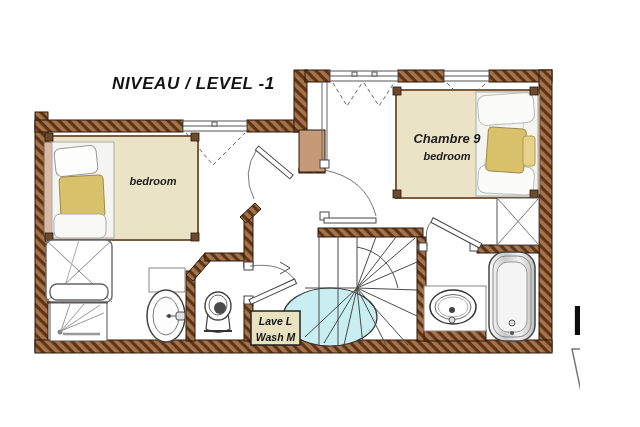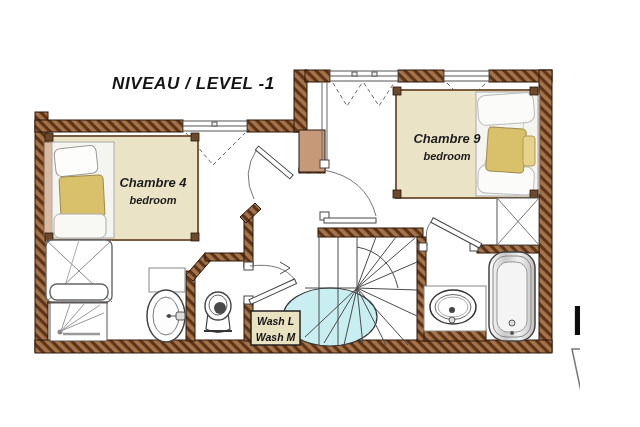--- a/index.html
+++ b/index.html
@@ -241,28 +241,27 @@
     </g>
 
     <rect x="251" y="311" width="49" height="34" fill="#e9e2c0" stroke="#222" stroke-width="1.5"></rect>
 
     <polygon points="572,349 602,349 587,420" fill="#ffffff" stroke="#777" stroke-width="1.5"></polygon>
   </svg>
 
   <div class="txt plan-title">NIVEAU / LEVEL -1</div>
 
   <div class="txt room-label c4">
-    <div>Chambre 4</div>
     <div class="sub">bedroom</div>
   </div>
 
   <div class="txt room-label c3">
     <div>Chambre 9</div>
     <div class="sub">bedroom</div>
   </div>
 
   <div class="txt lave-label">
-    <div>Wash L</div>
+    <div>Lave L</div>
     <div>Wash M</div>
   </div>
 
   <div class="txt north-letter">N</div>
 </div>
 
 </body></html>

